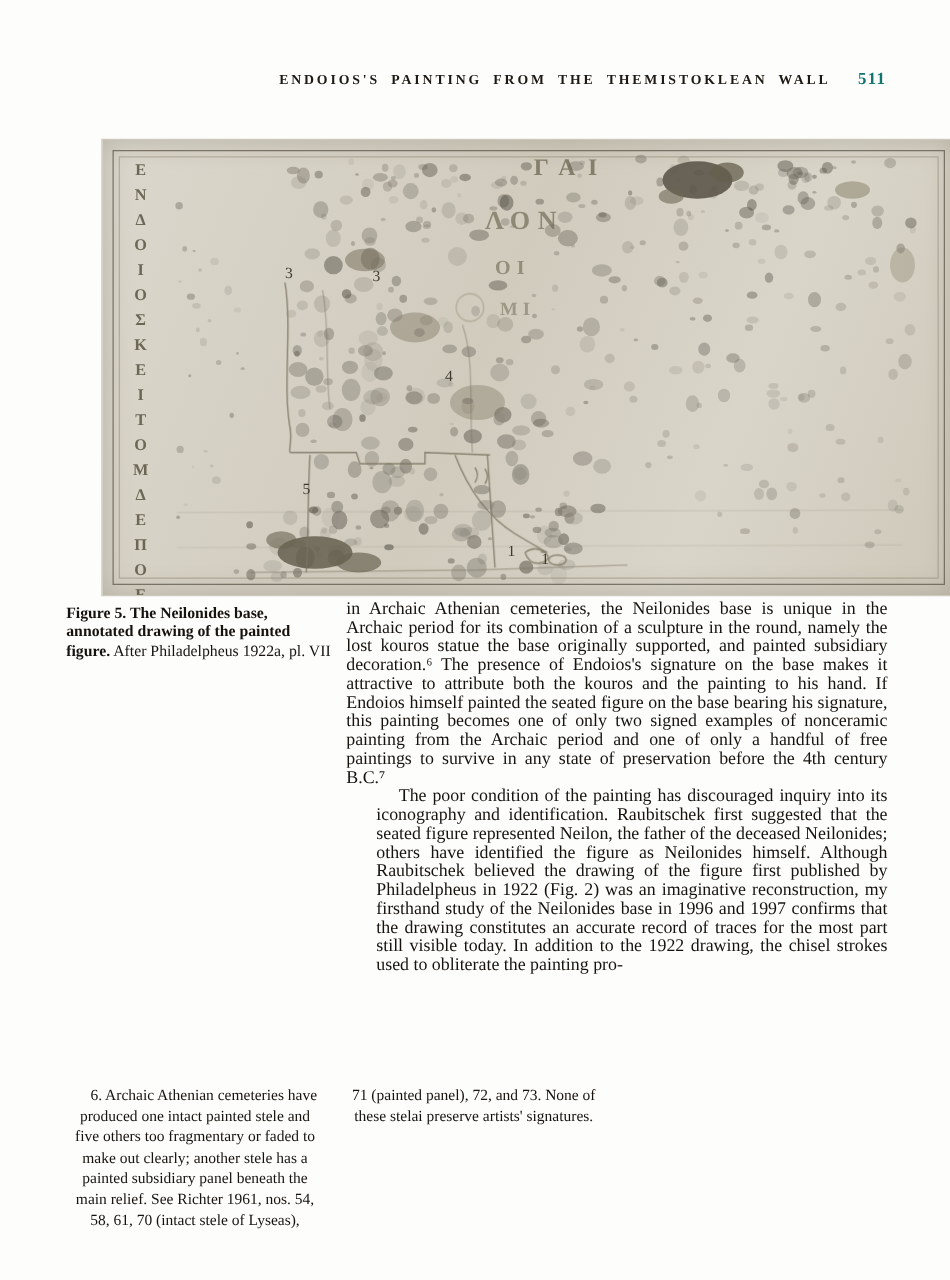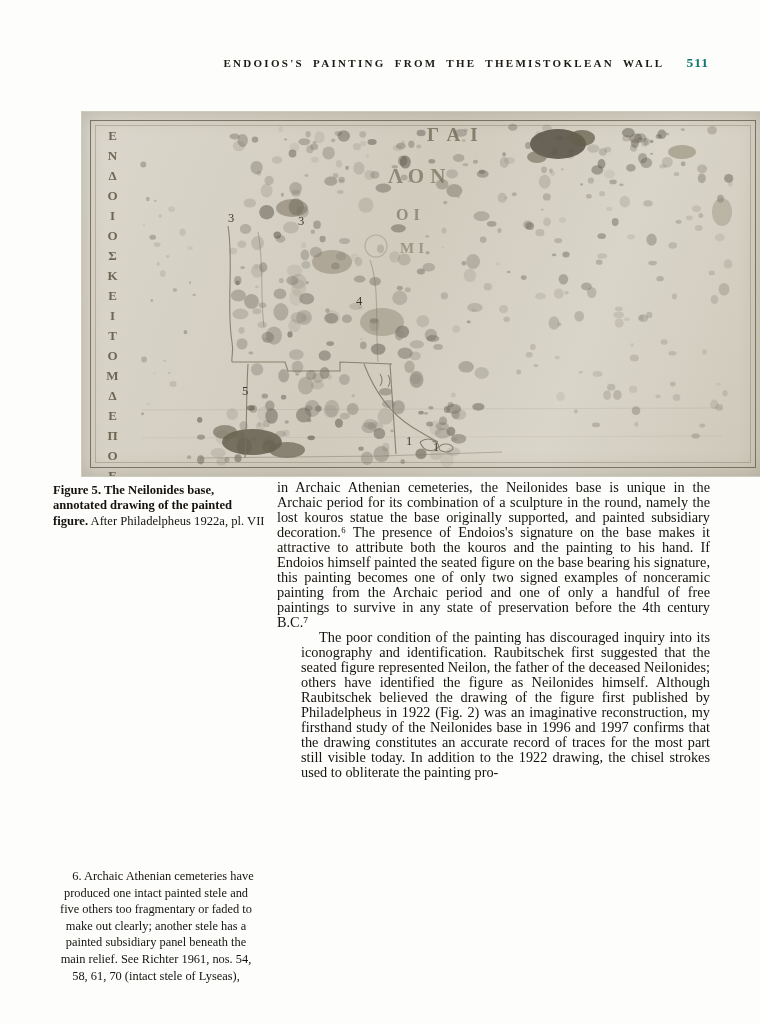--- a/index.html
+++ b/index.html
@@ -561,14 +561,15 @@
 <main class="body-text">
   <p>in Archaic Athenian cemeteries, the Neilonides base is unique in the Archaic period for its combination of a sculpture in the round, namely the lost kouros statue the base originally supported, and painted subsidiary decoration.⁶ The presence of Endoios's signature on the base makes it attractive to attribute both the kouros and the painting to his hand. If Endoios himself painted the seated figure on the base bearing his signature, this painting becomes one of only two signed examples of nonceramic painting from the Archaic period and one of only a handful of free paintings to survive in any state of preservation before the 4th century B.C.⁷</p>
   <p class="indent">The poor condition of the painting has discouraged inquiry into its iconography and identification. Raubitschek first suggested that the seated figure represented Neilon, the father of the deceased Neilonides; others have identified the figure as Neilonides himself. Although Raubitschek believed the drawing of the figure first published by Philadelpheus in 1922 (Fig. 2) was an imaginative reconstruction, my firsthand study of the Neilonides base in 1996 and 1997 confirms that the drawing constitutes an accurate record of traces for the most part still visible today. In addition to the 1922 drawing, the chisel strokes used to obliterate the painting pro-</p>
 </main>
 
 <section class="footnotes">
   <div class="fn-col">
     <p class="indent">6. Archaic Athenian cemeteries have produced one intact painted stele and five others too fragmentary or faded to make out clearly; another stele has a painted subsidiary panel beneath the main relief. See Richter 1961, nos. 54, 58, 61, 70 (intact stele of Lyseas),</p>
   </div>
   <div class="fn-col">
+    <p>71 (painted panel), 72, and 73. None of these stelai preserve artists' signatures.</p>
   </div>
 </section>
 
 </body></html>

